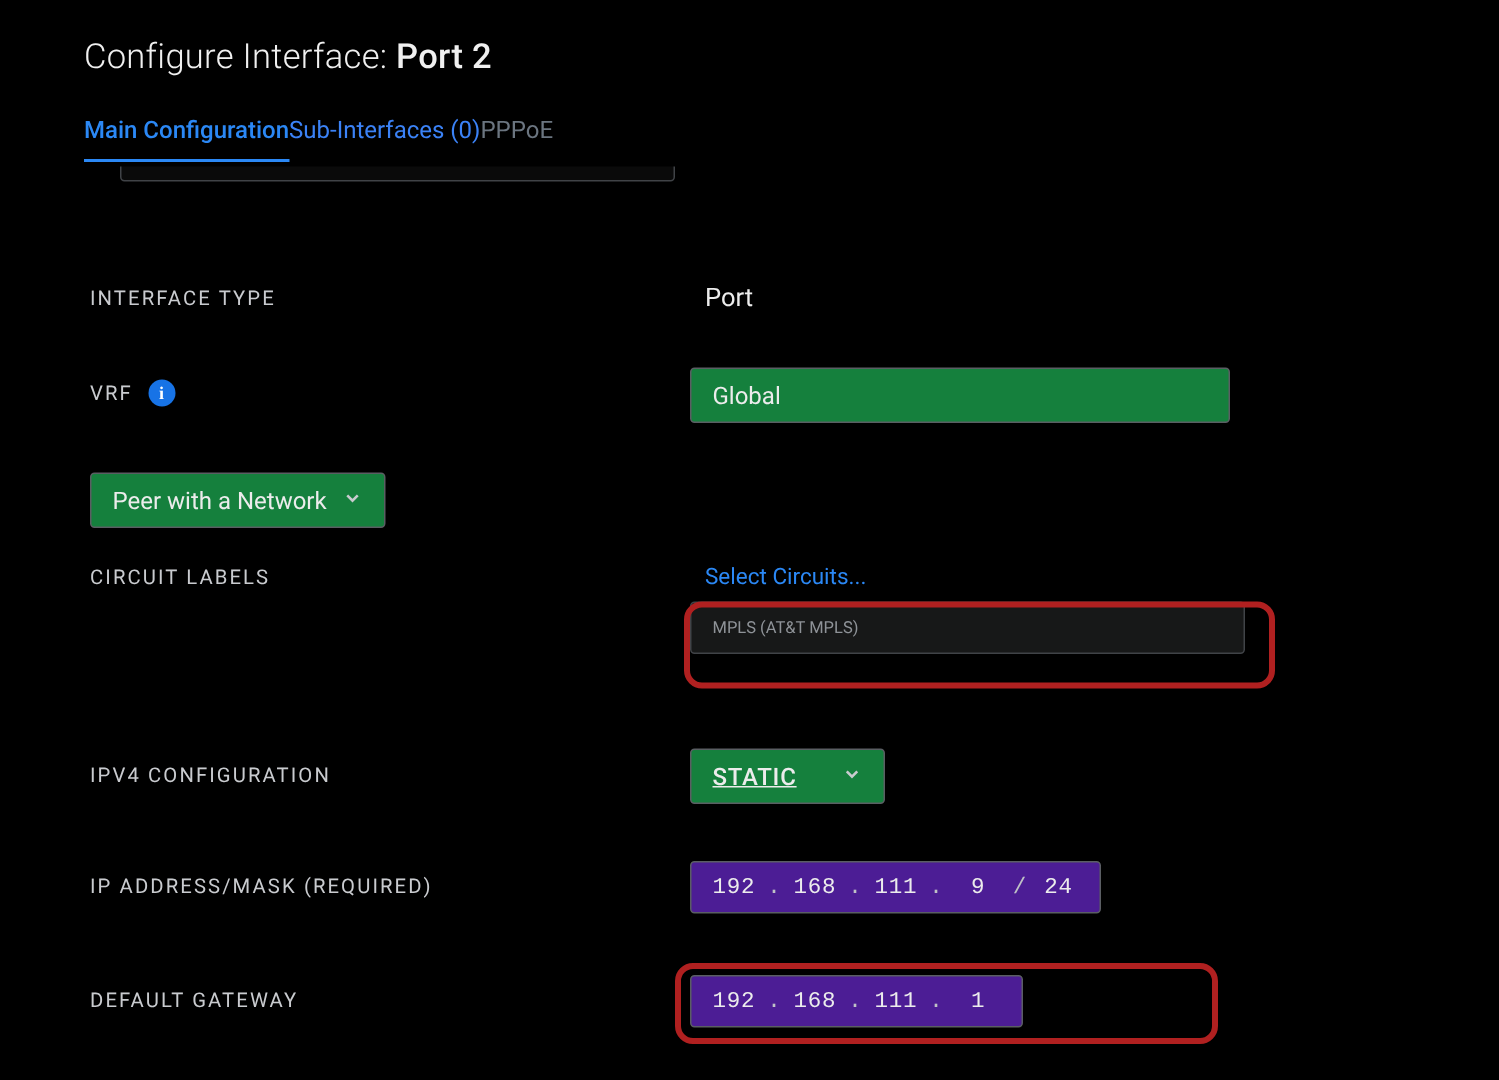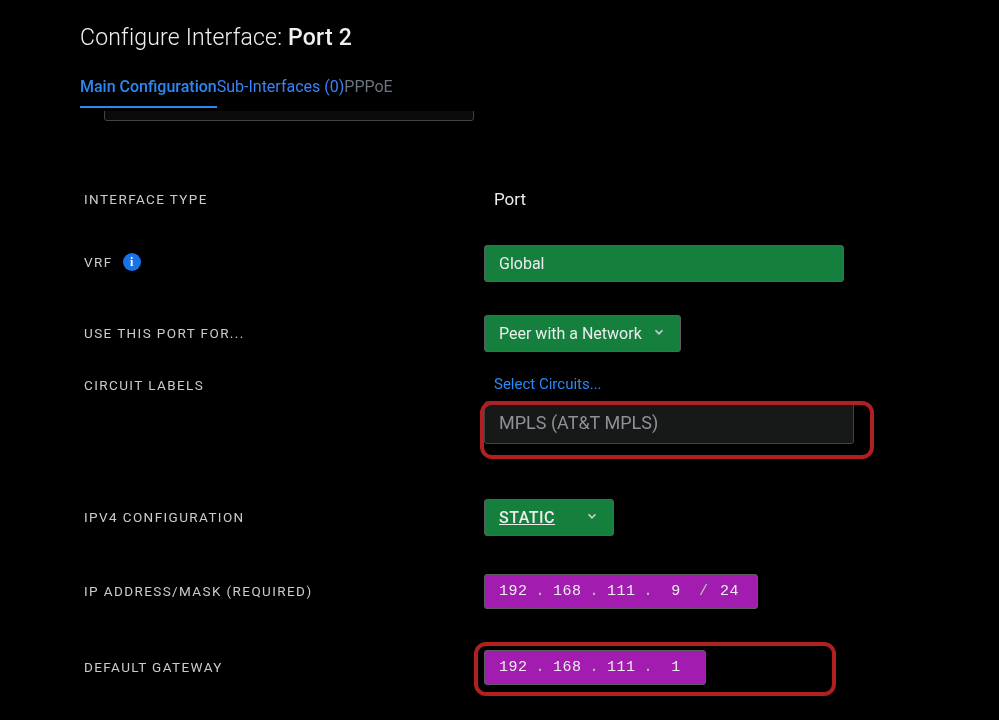--- a/index.html
+++ b/index.html
@@ -5,22 +5,21 @@
   * { box-sizing: border-box; margin: 0; padding: 0; }
   html, body {
     width: 999px;
     height: 720px;
     background: #000;
     font-family: -apple-system, BlinkMacSystemFont, "Segoe UI", Roboto, Helvetica, Arial, sans-serif;
     color: #e8e8e8;
     overflow: hidden;
   }
   .page {
-    padding: 24px 36px 0 36px;
-    margin-left: 44px;
+    padding: 24px 36px 0 56px;
   }
   .title-row {
     font-size: 23px;
     font-weight: 300;
     color: #f0f0f0;
     margin-bottom: 26px;
     letter-spacing: .2px;
   }
   .title-row .bold { font-weight: 500; }
   
@@ -109,32 +108,32 @@
     font-size: 15px;
     margin-left: 10px;
     cursor: pointer;
   }
   
   .circ-box {
     margin-top: 8px;
     border: 1px solid #404347;
     background: #171818;
     padding: 10px 14px;
-    font-size: 18px;
+    font-size: 11px;
     color: #8e9297;
     width: 370px;
     border-radius: 3px;
     cursor: default;
   }
   
   .ip-box {
     display: inline-flex;
     align-items: center;
     border: 1px solid #5a5e63;
-    background: #a21caf;
+    background: #4c1d95;
     color: #ececec;
     padding: 8px 14px;
     font-size: 15px;
     border-radius: 3px;
     gap: 6px;
     letter-spacing: .5px;
   }
   .ip-box .dot { color: #bfc2c6; padding: 0 2px; }
   .ip-box .seg { min-width: 26px; text-align: center; }
   
@@ -191,21 +190,20 @@
         <span class="info-badge">i</span>
       </div>
       <div class="value-area">
         <div class="sel vrf">
           <span>Global</span>
         </div>
       </div>
     </div>
 
     <div class="row" style="margin-top:6px;">
-      <div class="label">USE THIS PORT FOR...</div>
       <div class="value-area">
         <div class="sel">
           <span>Peer with a Network</span>
           <span class="chev">
             <svg width="14" height="14" viewBox="0 0 24 24" fill="none" stroke="#c9cbcf" stroke-width="3">
                 <polyline points="6 9 12 15 18 9"></polyline>
               </svg>
           </span>
         </div>
       </div>

